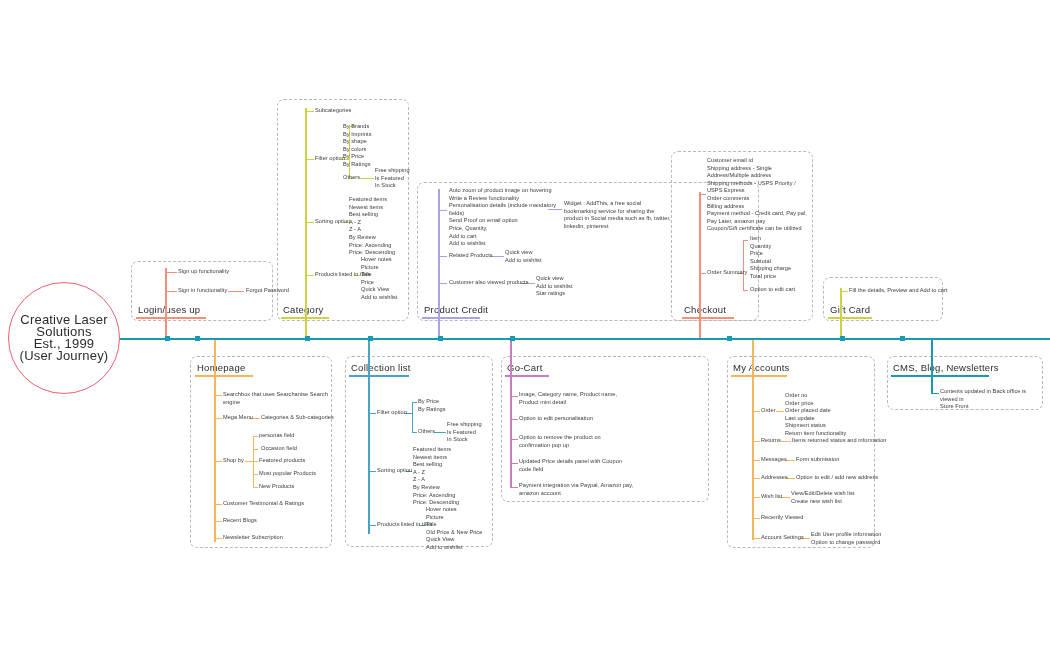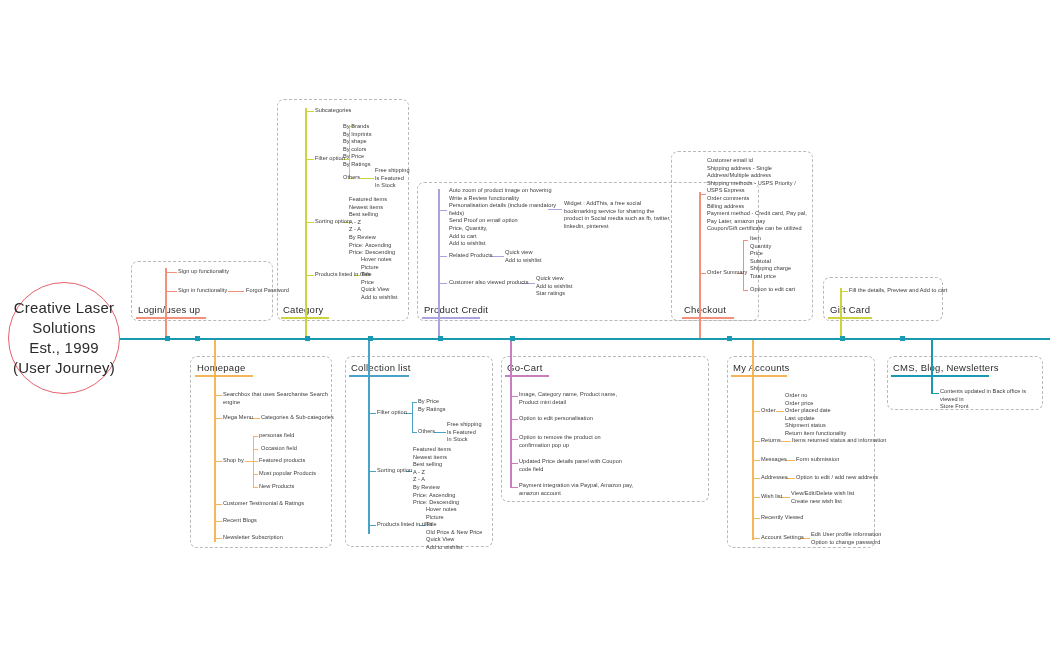--- a/index.html
+++ b/index.html
@@ -21,22 +21,22 @@
     left: 8px; top: 282px;
     width: 112px; height: 112px;
     border: 1.6px solid #e8616d;
     border-radius: 50%;
     display: flex; align-items: center; justify-content: center;
     text-align: center;
     background: #fff;
     z-index: 6;
   }
   .root-node .root-text {
-    font-size: 15px;
-    line-height: 20px;
+    font-size: 13px;
+    line-height: 12px;
     color: #2b2b2b;
     letter-spacing: .2px;
     white-space: pre-line;
   }
   
   .spine {
     position: absolute;
     left: 118px; top: 338px;
     width: 932px; height: 2px;
     background: #1a9ab0;

